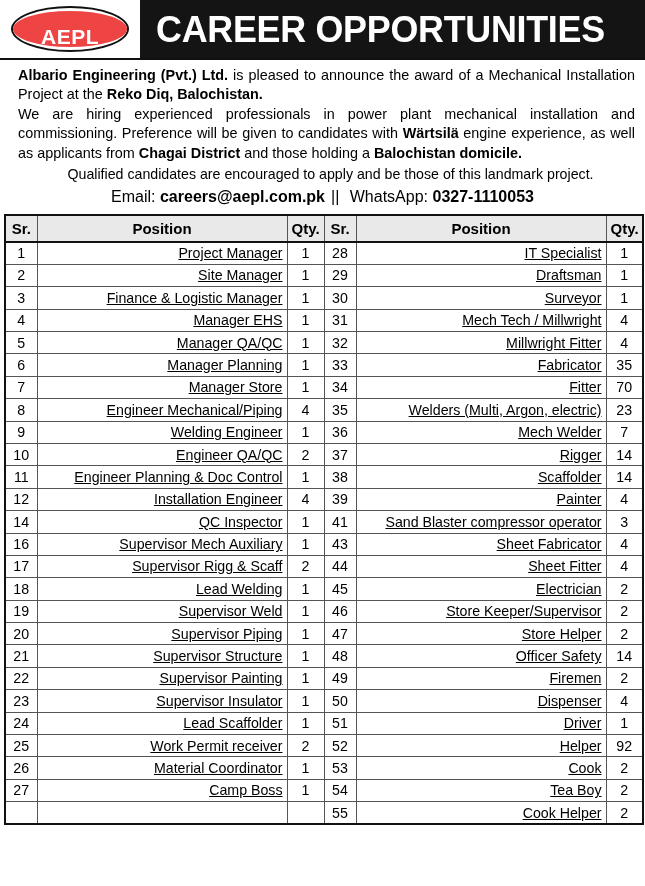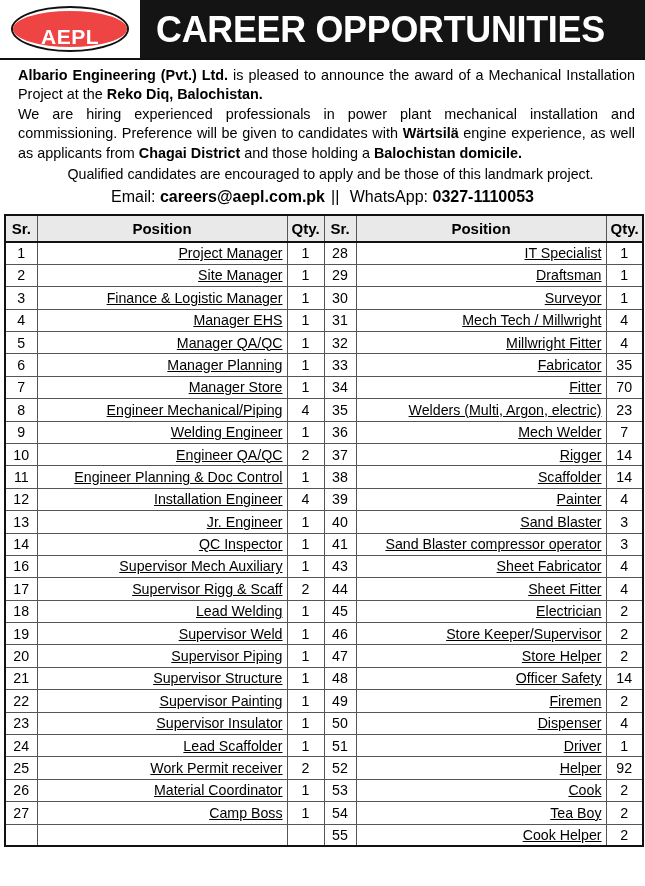--- a/index.html
+++ b/index.html
@@ -289,28 +289,20 @@
           </tr>
           <tr>
             <td class="sr">12</td>
             <td class="pos indent">Installation Engineer</td>
             <td class="qty mid-left">4</td>
             <td class="sr">39</td>
             <td class="pos">Painter</td>
             <td class="qty">4</td>
           </tr>
           <tr>
-            <td class="sr">13</td>
-            <td class="pos indent">Jr. Engineer</td>
-            <td class="qty mid-left">1</td>
-            <td class="sr">40</td>
-            <td class="pos">Sand Blaster</td>
-            <td class="qty">3</td>
-          </tr>
-          <tr>
             <td class="sr">14</td>
             <td class="pos">QC Inspector</td>
             <td class="qty mid-left">1</td>
             <td class="sr">41</td>
             <td class="pos">Sand Blaster compressor operator</td>
             <td class="qty">3</td>
           </tr>
           <tr>
             <td class="sr">16</td>
             <td class="pos">Supervisor Mech Auxiliary</td>

